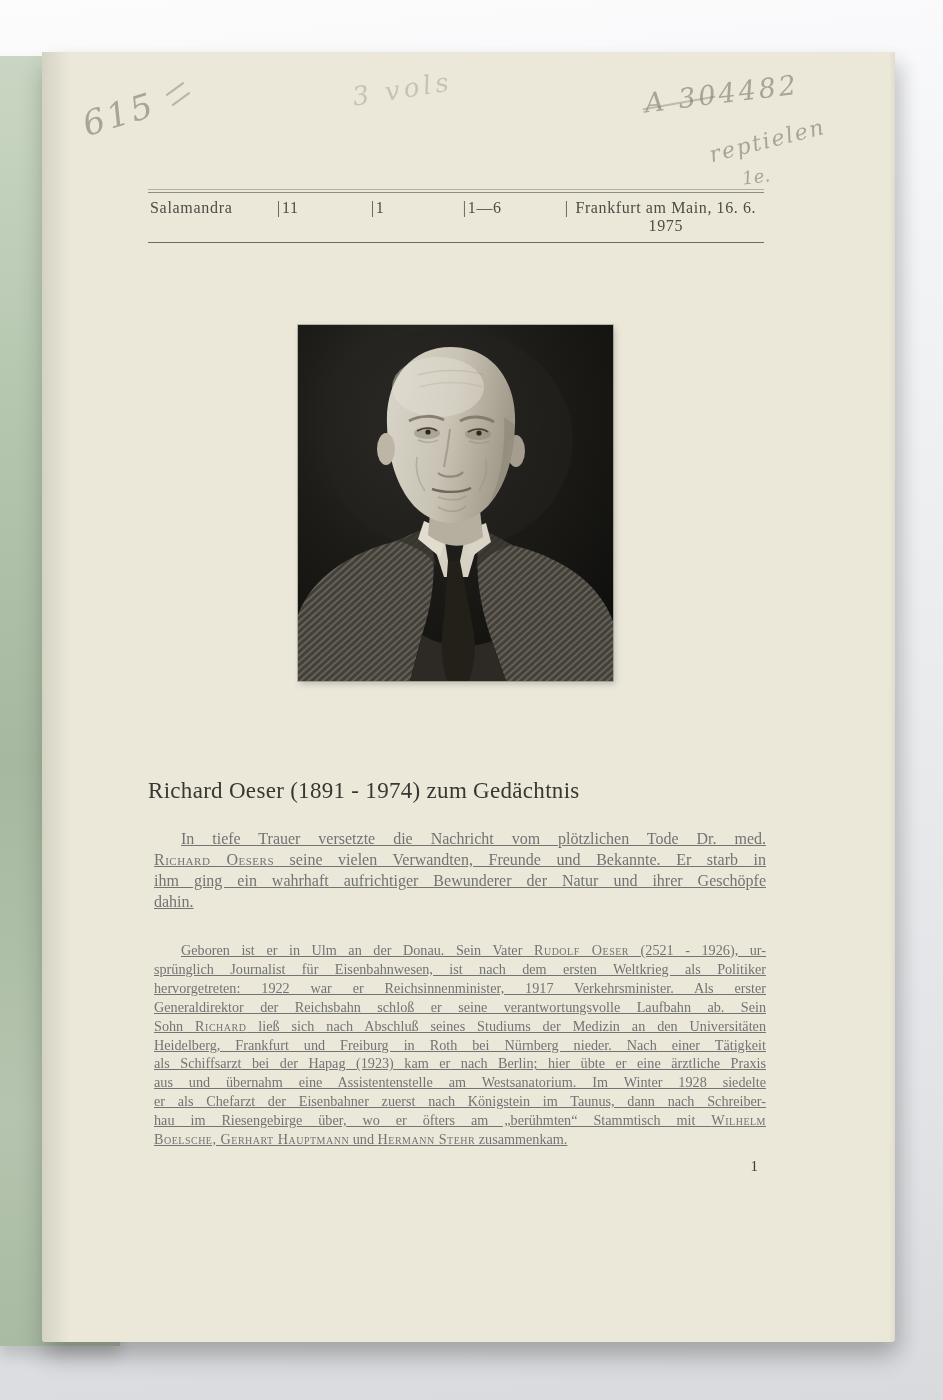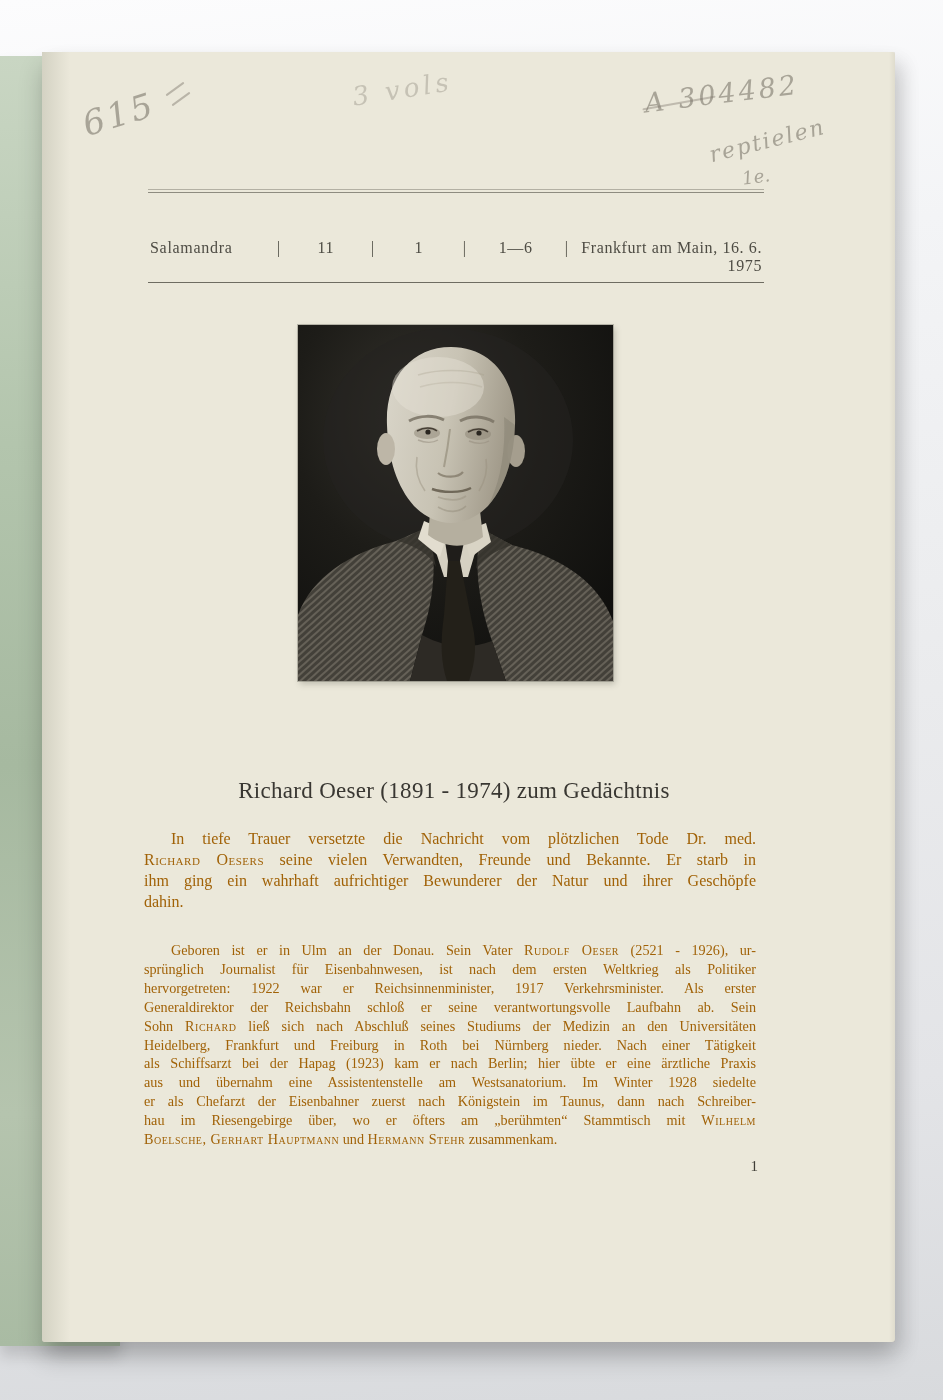--- a/index.html
+++ b/index.html
@@ -33,34 +33,34 @@
   .strike{left:600px;top:50px;width:74px;transform:rotate(-10deg);background:rgba(124,118,107,.40);}
 
   
   .masthead{position:absolute;left:106px;top:140px;width:612px;
     border-top:1px solid #8e8c80;border-bottom:1px solid #6e6c61;
     padding:6px 2px 7px;display:flex;align-items:baseline;
     font-size:16px;letter-spacing:.7px;color:#4e4c44;}
   .masthead::before{content:"";position:absolute;left:0;right:0;top:-4px;height:1px;
     background:rgba(110,108,96,.45);}
   .mh-name{width:126px;}
-  .mh-cell{text-align:center;margin-top:40px;}
+  .mh-cell{}
   .mh-vol{width:88px;}.mh-iss{width:86px;}.mh-rng{width:96px;}
   .mh-sep{color:#4e4c44;padding:0 1px;}
-  .mh-date{flex:1;text-align:right;letter-spacing:.6px;}
+  .mh-date{flex:1;text-align:center;letter-spacing:.6px;}
 
   
   .photo{position:absolute;left:256px;top:273px;width:315px;height:356px;background:#111;
     box-shadow:0 0 0 1px rgba(70,68,58,.30),2px 3px 6px rgba(60,58,48,.25);}
   .photo svg{display:block;width:100%;height:100%;}
 
   
   .title{position:absolute;left:106px;top:726px;width:612px;margin:0;
-    font-size:23px;font-weight:400;text-align:center;color:#393732;letter-spacing:.3px;}
-  .para{position:absolute;left:102px;width:612px;color:#a16207;}
+    font-size:23px;font-weight:400;color:#393732;letter-spacing:.3px;}
+  .para{position:absolute;left:112px;width:612px;color:#737373;text-decoration:underline;}
   .para1{top:776px;font-size:16px;line-height:21px;}
   .para2{top:889px;font-size:14.2px;line-height:18.9px;}
   .line{text-align:justify;text-align-last:justify;}
   .line.first{text-indent:27px;}
   .line.last{text-align-last:left;}
   .sc{font-variant:small-caps;letter-spacing:.5px;margin-top:40px;}
   .pagenum{position:absolute;left:106px;top:1106px;width:610px;text-align:right;
     font-size:15px;color:#3f3d36;}
 </style>
 </head>

